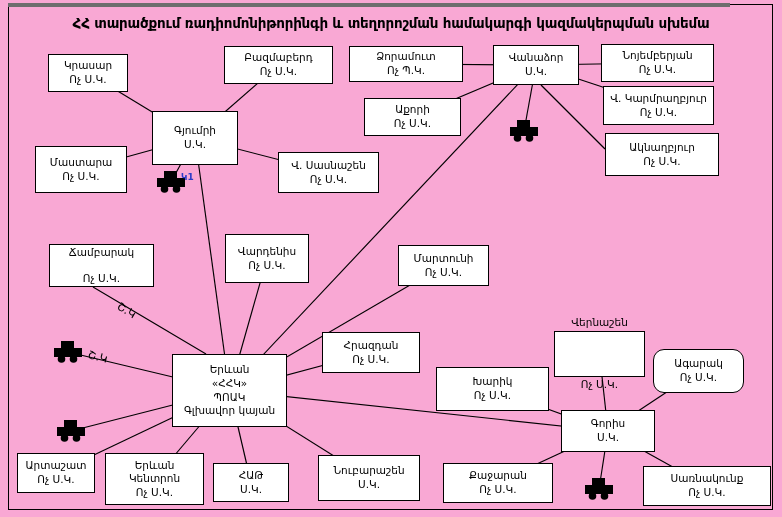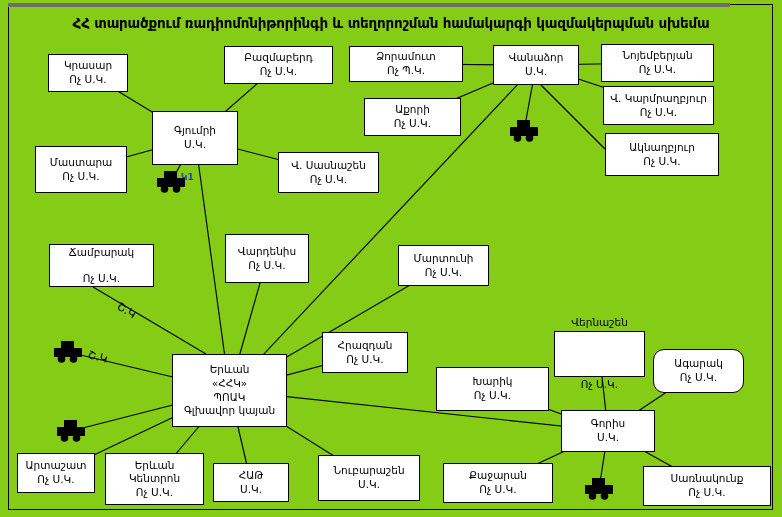--- a/index.html
+++ b/index.html
@@ -1,17 +1,17 @@
 <!DOCTYPE html>
 <html><head>
 <meta charset="utf-8">
 <style>
   html,body{margin:0;padding:0;background:#ffffff;}
   body{font-family:"DejaVu Sans",sans-serif;}
-  .stage{position:relative;width:782px;height:517px;background:#84cc16;overflow:hidden;}
+  .stage{position:relative;width:782px;height:517px;background:#f9a8d4;overflow:hidden;}
   .frame{position:absolute;left:8px;top:4px;width:765px;height:506px;border:1.6px solid #000;box-sizing:border-box;}
   .frame-top{position:absolute;left:8px;top:3px;width:722px;height:4px;background:#6e6e6e;}
   .title{position:absolute;left:0;top:15px;width:100%;text-align:center;font-size:13.5px;font-weight:bold;color:#000;letter-spacing:-0.2px;}
   svg.edges{position:absolute;left:0;top:0;}
   .node{position:absolute;background:#ffffff;border:1.4px solid #000;box-sizing:border-box;
         display:flex;flex-direction:column;align-items:center;justify-content:center;
         text-align:center;font-size:10.5px;line-height:1.3;color:#000;}
   .node span{display:block;white-space:nowrap;}
   .car{position:absolute;}
   .edge-label{position:absolute;font-size:11px;color:#000;transform-origin:left center;white-space:nowrap;}
@@ -128,21 +128,21 @@
       <div class="node" style="left: 398px; top: 245px; width: 91px; height: 41px;">
         <span>Մարտունի</span>
         <span>Ոչ Ս.Կ.</span>
       </div>
       <div class="node" style="left: 172px; top: 354px; width: 115px; height: 73px;">
         <span>Երևան</span>
         <span>«ՀՀԿ»</span>
         <span>ՊՈԱԿ</span>
         <span>Գլխավոր կայան</span>
       </div>
-      <div class="node" style="left: 322px; top: 332px; width: 86px; height: 41px;">
+      <div class="node" style="left: 322px; top: 332px; width: 98px; height: 41px;">
         <span>Հրազդան</span>
         <span>Ոչ Ս.Կ.</span>
       </div>
       <div class="node" style="left: 436px; top: 367px; width: 113px; height: 44px;">
         <span>Խարիկ</span>
         <span>Ոչ Ս.Կ.</span>
       </div>
       <div class="node" style="left: 318px; top: 455px; width: 102px; height: 46px;">
         <span>Նուբարաշեն</span>
         <span>Ս.Կ.</span>

